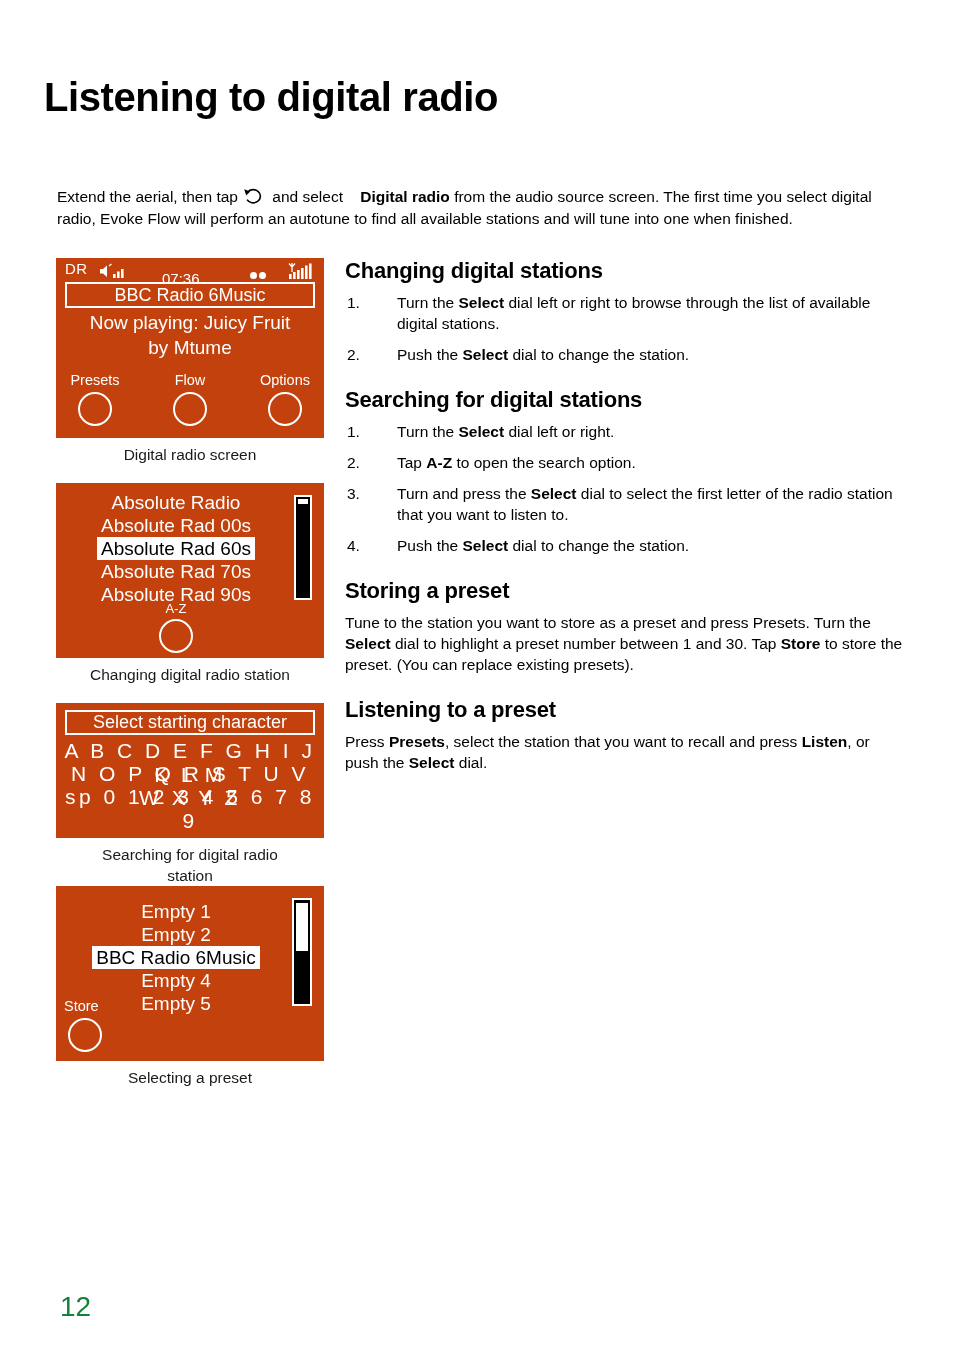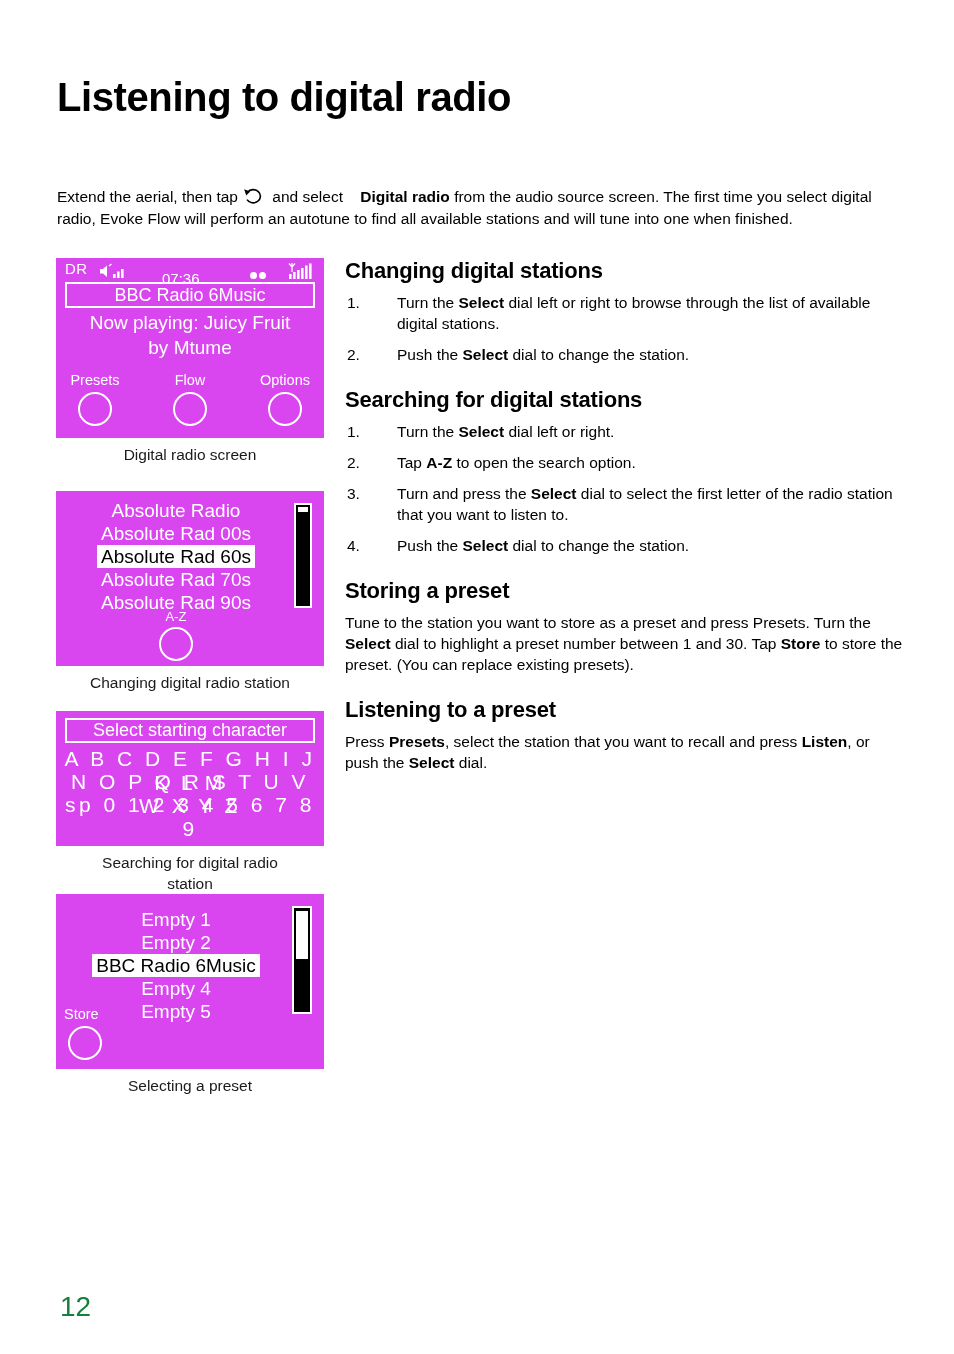--- a/index.html
+++ b/index.html
@@ -14,21 +14,21 @@
     overflow: hidden;
   }
   .page {
     position: absolute;
     left: 0; top: 0;
     width: 954px; height: 1354px;
   }
   
   .page-title {
     position: absolute;
-    left: 57px; top: 48px;
+    left: 44px; top: 48px;
     font-size: 40px;
     font-weight: bold;
     letter-spacing: -0.4px;
     line-height: 1.1;
   }
   
   .intro {
     position: absolute;
     left: 57px; top: 170px;
     width: 845px;
@@ -43,21 +43,21 @@
     vertical-align: -3px;
     margin: 0 1px 0 3px;
   }
   
   .figures {
     position: absolute;
     left: 56px; top: 258px;
     width: 270px;
   }
   .screen {
-    background: #d946ef;
+    background: #c2410c;
     color: #ffffff;
     position: relative;
     width: 268px;
     overflow: hidden;
   }
   .caption {
     text-align: center;
     font-size: 15.5px;
     line-height: 21px;
     color: #1a1a1a;
@@ -254,21 +254,21 @@
           <div class="knob"></div>
         </div>
         <div class="sk sk3">
           <div class="lab">Options</div>
           <div class="knob"></div>
         </div>
       </div>
     </div>
     <div class="caption">Digital radio screen</div>
 
-    <div class="screen s2" style="margin-top:26px">
+    <div class="screen s2" style="margin-top:18px">
       <div class="list">
         <div class="rowwrap"><span class="row">Absolute Radio</span></div>
         <div class="rowwrap"><span class="row">Absolute Rad 00s</span></div>
         <div class="rowwrap"><span class="row sel">Absolute Rad 60s</span></div>
         <div class="rowwrap"><span class="row">Absolute Rad 70s</span></div>
         <div class="rowwrap"><span class="row">Absolute Rad 90s</span></div>
       </div>
       <div class="scrollbar">
           <div class="thumb"></div>
         </div>

